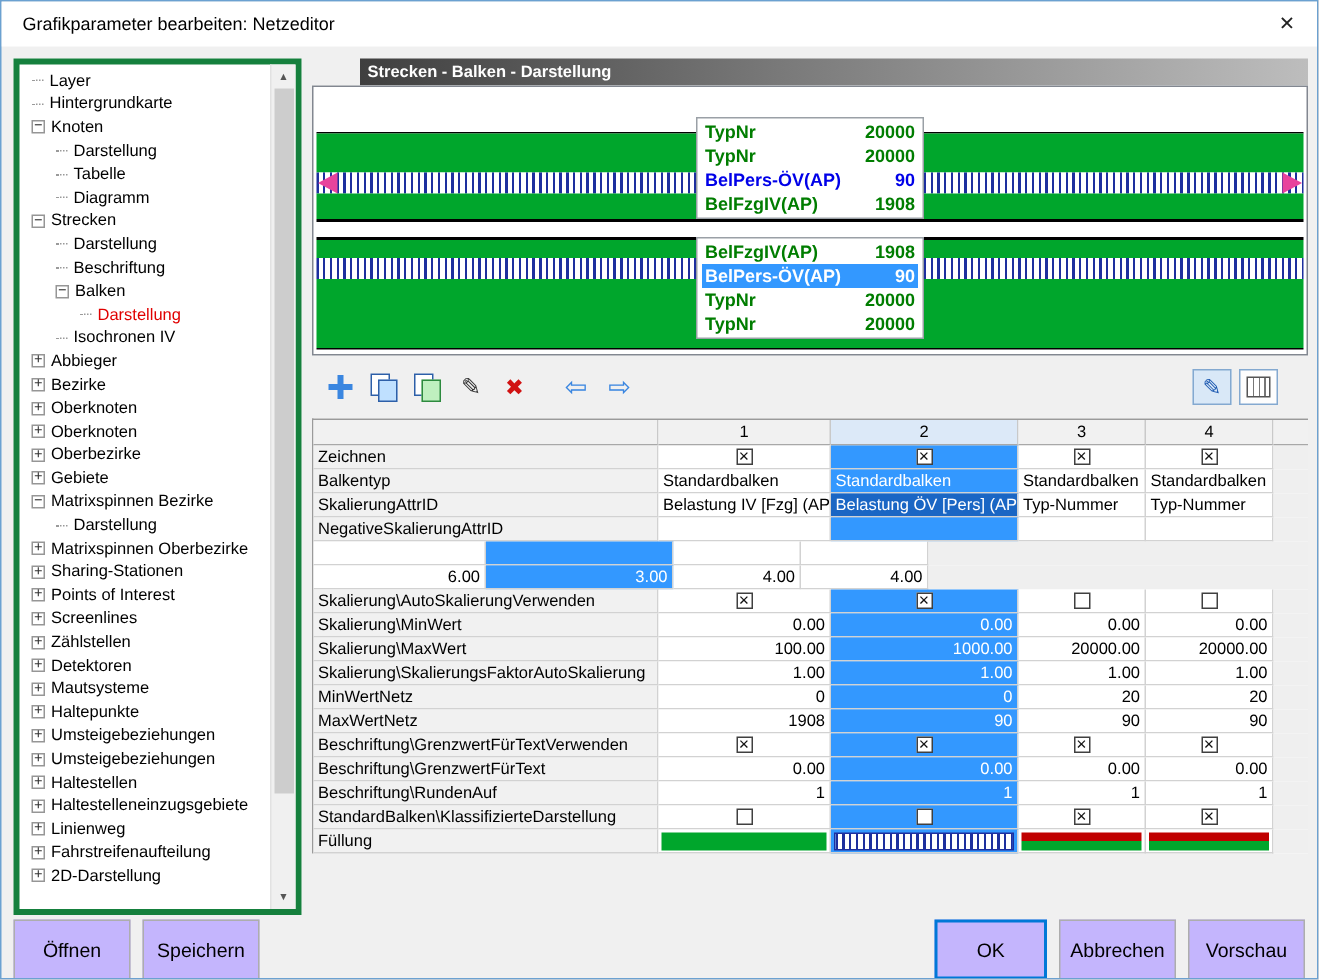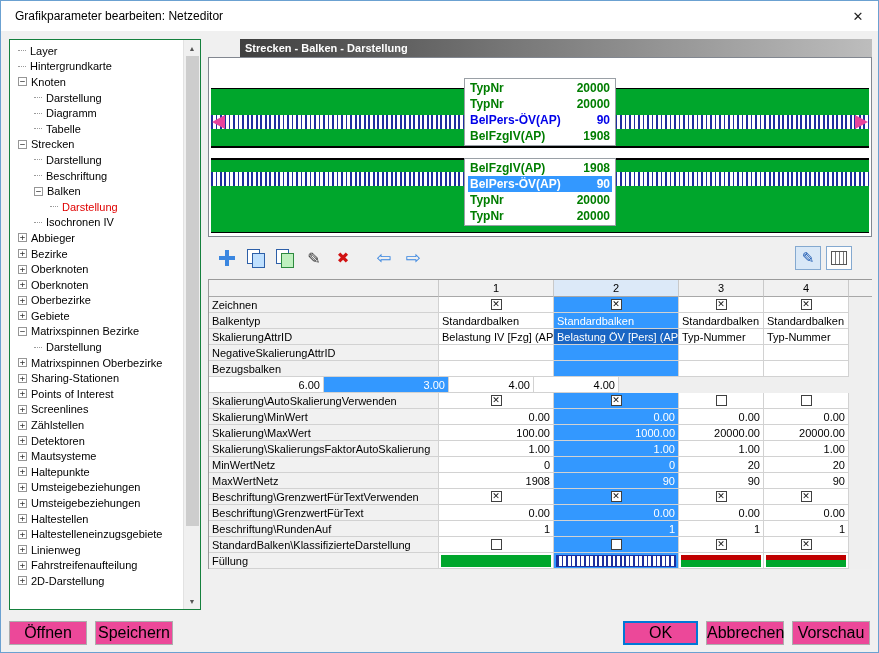--- a/index.html
+++ b/index.html
@@ -5,21 +5,21 @@
   html,body{margin:0;padding:0;background:#c8c8c8;font-family:"Liberation Sans","DejaVu Sans",sans-serif;}
   *{box-sizing:border-box;}
   .window{position:relative;width:879px;height:653px;background:#f0f0f0;border:1px solid #6ba1d1;overflow:hidden;}
 
   
   .titlebar{position:absolute;top:0;left:0;right:0;height:30px;background:#fff;display:flex;align-items:center;}
   .title{font-size:12px;color:#000;padding-left:14px;}
   .close{margin-left:auto;width:40px;height:30px;display:flex;align-items:center;justify-content:center;font-size:13px;color:#222;cursor:default;}
 
   
-  .treepanel{position:absolute;left:8px;top:38px;width:192px;height:571px;background:#fff;border:1px solid #15803d;display:flex;}
+  .treepanel{position:absolute;left:8px;top:38px;width:192px;height:571px;background:#fff;border:4px solid #15803d;display:flex;}
   .treelist{flex:1;overflow:hidden;padding-top:3px;}
   .titem{display:flex;align-items:center;height:15.6px;padding-left:8px;font-size:11px;color:#000;white-space:nowrap;}
   .titem.lvl1{padding-left:24px;}
   .titem.lvl2{padding-left:40px;}
   .exp{flex:0 0 auto;width:9px;height:9px;border:1px solid #969696;background:#fff;display:inline-flex;align-items:center;justify-content:center;font-size:9px;line-height:7px;margin-right:4px;color:#333;font-family:"DejaVu Sans Mono",monospace;}
   .dash{flex:0 0 auto;width:8px;border-top:1px dotted #9a9a9a;margin-right:4px;height:0;}
   .titem.tsel .tlabel{color:var(--tree_selected);}
   .vscroll{width:17px;background:#f0f0f0;border-left:1px solid #e2e2e2;display:flex;flex-direction:column;align-items:center;}
   .sarrow{height:16px;width:100%;display:flex;align-items:center;justify-content:center;font-size:7px;color:#555;}
   .sthumb{width:13px;height:470px;background:#cdcdcd;}
@@ -90,21 +90,21 @@
   .cfocus{background:var(--selection_dark);color:#fff;}
   .cb{width:11px;height:11px;border:1px solid #404040;background:#fff;display:inline-flex;align-items:center;justify-content:center;font-size:9px;line-height:1;color:#111;}
   .fillbar{display:block;flex:1;height:12px;margin:0;}
   .f-green{background:var(--green);}
   .f-stripes{background:repeating-linear-gradient(90deg,var(--stripe) 0px,var(--stripe) 1.5px,#ffffff 1.5px,#ffffff 4.5px);border:1px solid var(--stripe);}
   .f-redgreen{background:linear-gradient(to bottom,var(--red) 0%,var(--red) 45%,var(--green) 45%,var(--green) 100%);}
   .t-fill{padding:1px 2px;}
 
   
   .footer{position:absolute;left:8px;right:8px;bottom:6px;height:26px;display:flex;align-items:center;gap:8px;}
-  .btn{height:24px;width:78px;background:#ec4899;border:1px solid #adadad;font-size:16px;font-family:"Liberation Sans","DejaVu Sans",sans-serif;color:#000;padding:0;}
+  .btn{height:40px;width:78px;background:#c4b5fd;border:1px solid #adadad;font-size:13px;font-family:"Liberation Sans","DejaVu Sans",sans-serif;color:#000;padding:0;}
   .btn.default{border:2px solid var(--default_btn);width:75px;}
   .spacer{flex:1;}
 </style>
 </head>
 <body>
 
 <div class="window">
 
   <div class="titlebar">
     <span class="title">Grafikparameter bearbeiten: Netzeditor</span>
@@ -124,25 +124,25 @@
         <div class="titem lvl0">
           <span class="exp">−</span>
           <span class="tlabel">Knoten</span>
         </div>
         <div class="titem lvl1">
           <span class="dash"></span>
           <span class="tlabel">Darstellung</span>
         </div>
         <div class="titem lvl1">
           <span class="dash"></span>
+          <span class="tlabel">Tabelle</span>
+        </div>
+        <div class="titem lvl1">
+          <span class="dash"></span>
           <span class="tlabel">Diagramm</span>
-        </div>
-        <div class="titem lvl1">
-          <span class="dash"></span>
-          <span class="tlabel">Tabelle</span>
         </div>
         <div class="titem lvl0">
           <span class="exp">−</span>
           <span class="tlabel">Strecken</span>
         </div>
         <div class="titem lvl1">
           <span class="dash"></span>
           <span class="tlabel">Darstellung</span>
         </div>
         <div class="titem lvl1">
@@ -377,21 +377,20 @@
           </div>
           <div class="grow">
             <div class="gcell glabel">NegativeSkalierungAttrID</div>
             <div class="gcell col1 t-text"></div>
             <div class="gcell col2 t-text csel"></div>
             <div class="gcell col3 t-text"></div>
             <div class="gcell col4 t-text"></div>
             <div class="gcell gfiller"></div>
           </div>
           <div class="grow">
-            <div class="gcell glabel">Bezugsbalken</div>
             <div class="gcell col1 t-text"></div>
             <div class="gcell col2 t-text csel"></div>
             <div class="gcell col3 t-text"></div>
             <div class="gcell col4 t-text"></div>
             <div class="gcell gfiller"></div>
           </div>
           <div class="grow">
             <div class="gcell col1 t-num">6.00</div>
             <div class="gcell col2 t-num csel">3.00</div>
             <div class="gcell col3 t-num">4.00</div>

